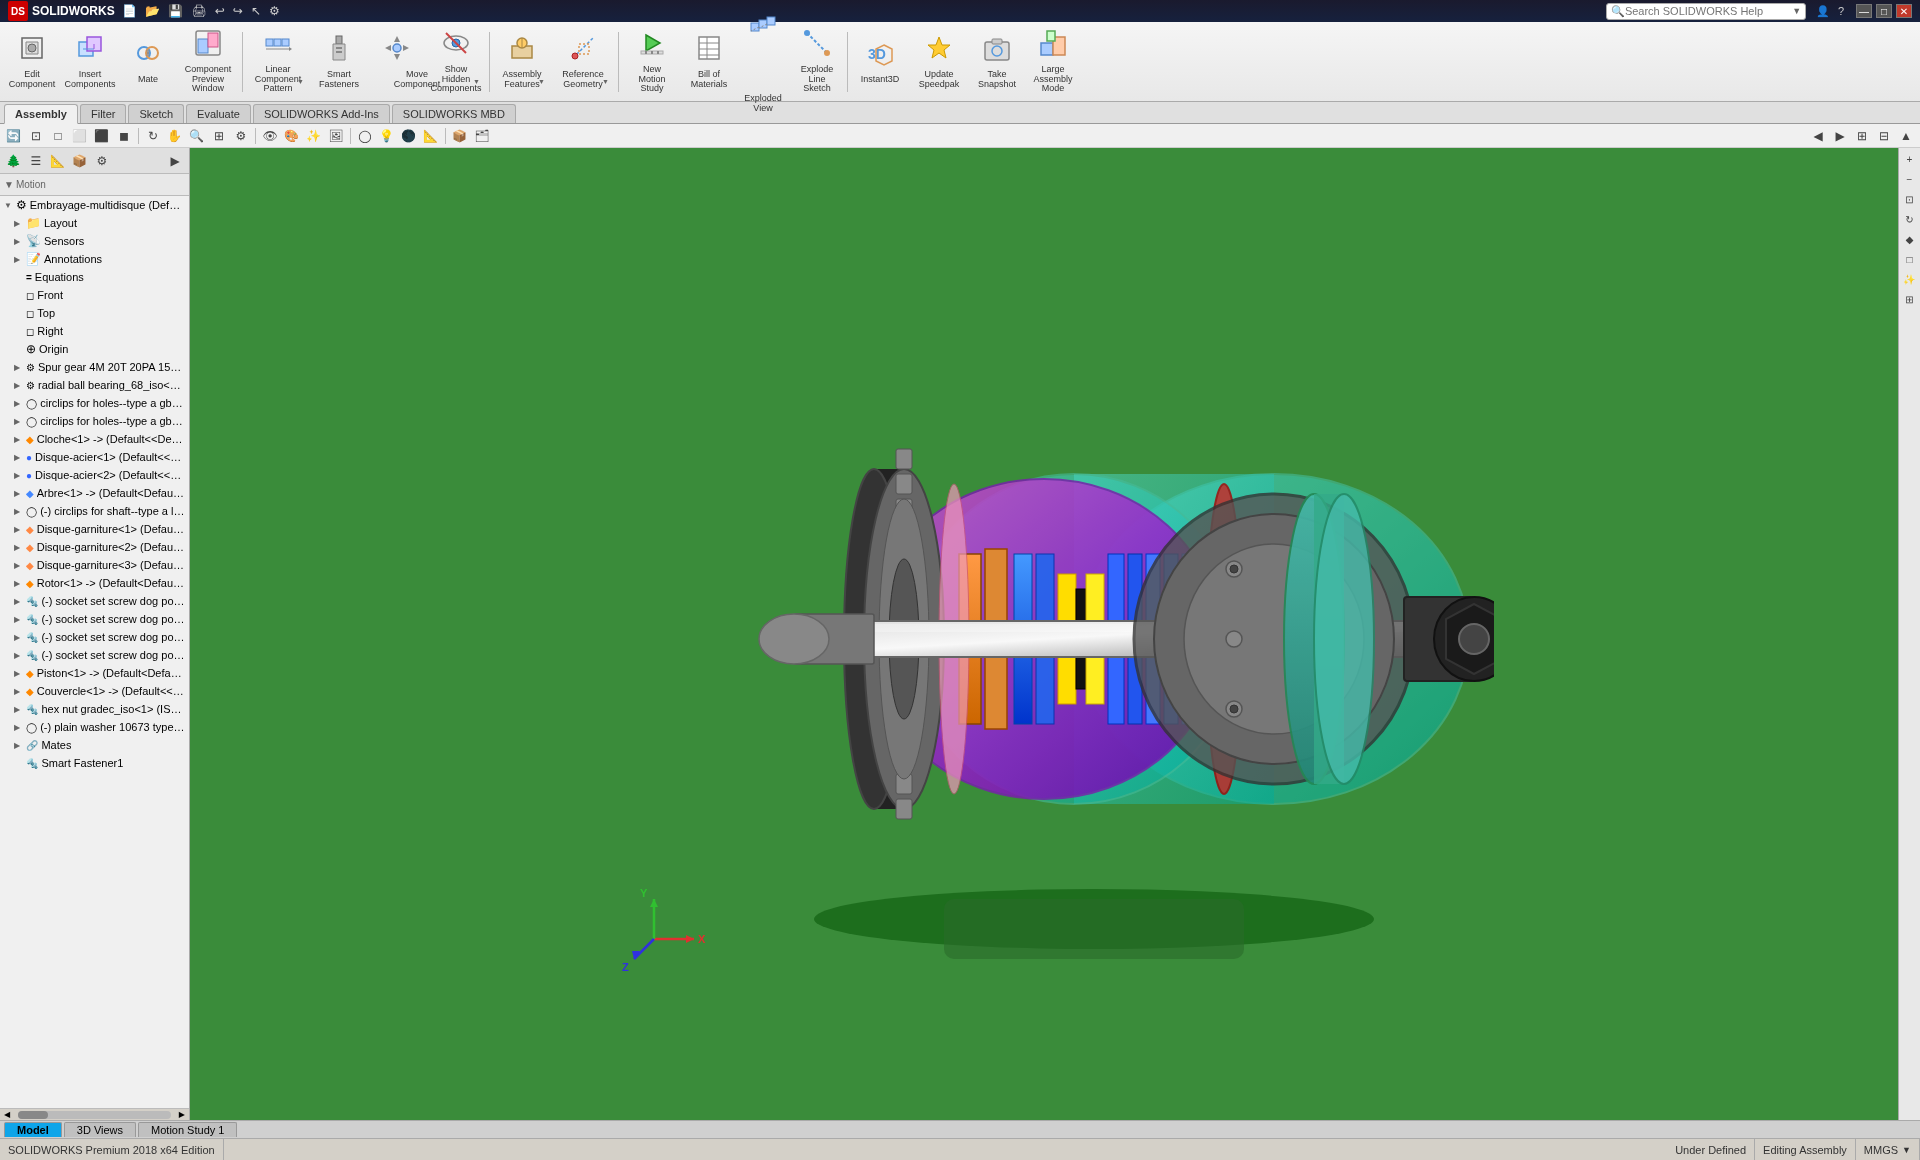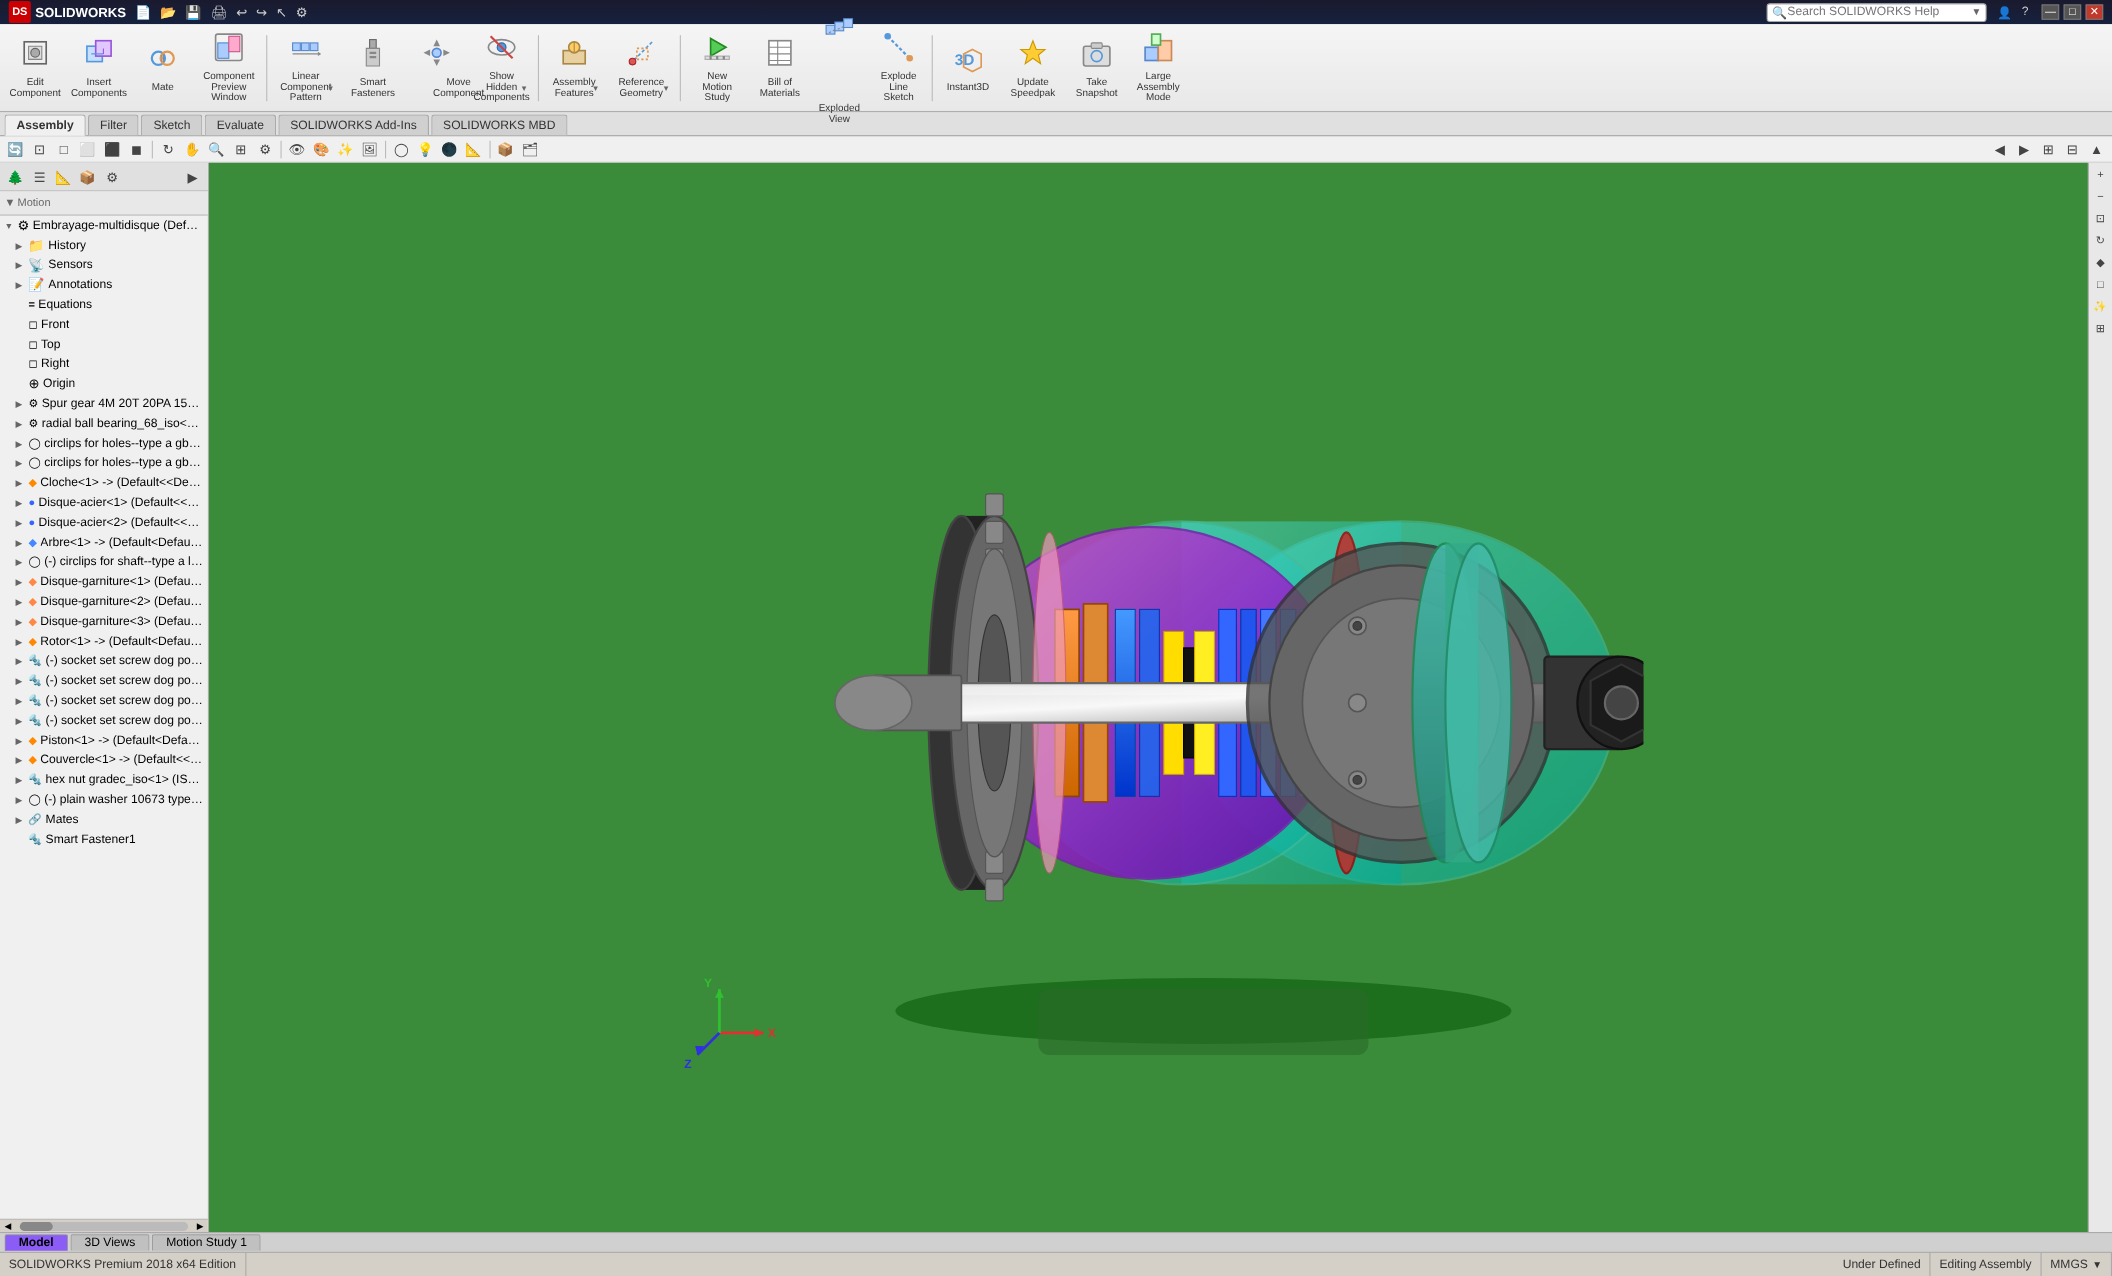--- a/index.html
+++ b/index.html
@@ -213,21 +213,21 @@
     .btab {
       padding: 1px 12px;
       cursor: pointer;
       background: #c0c0c0;
       border: 1px solid #999;
       border-bottom: none;
       border-radius: 2px 2px 0 0;
       font-size: 11px;
       margin-right: 2px;
     }
-    .btab.active { background: #8b5cf6; font-weight: bold; }
+    .btab.active { background: #0ea5e9; font-weight: bold; }
 
     
     #assembly-svg {
       position: absolute;
       top: 50%;
       left: 50%;
       transform: translate(-50%, -50%);
     }
 
     
@@ -607,21 +607,21 @@
 
       <div class="tree-item">
         <span class="tree-arrow">▼</span>
         <span class="tree-icon">⚙</span>
         <span class="tree-text">Embrayage-multidisque  (Default&lt;Default</span>
       </div>
 
       <div class="tree-item tree-indent1">
         <span class="tree-arrow">▶</span>
         <span class="tree-icon">📁</span>
-        <span class="tree-text">History</span>
+        <span class="tree-text">Layout</span>
       </div>
 
       <div class="tree-item tree-indent1">
         <span class="tree-arrow">▶</span>
         <span class="tree-icon">📡</span>
         <span class="tree-text">Sensors</span>
       </div>
 
       <div class="tree-item tree-indent1">
         <span class="tree-arrow">▶</span>

